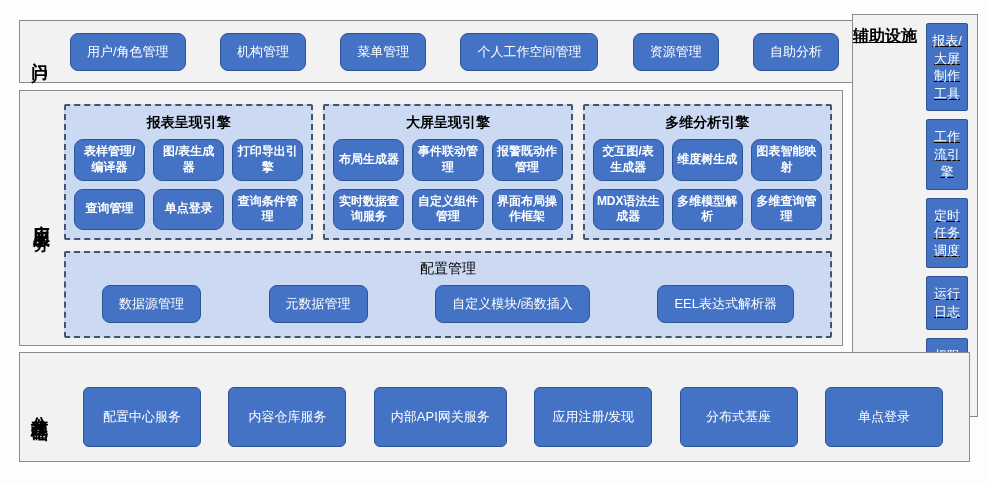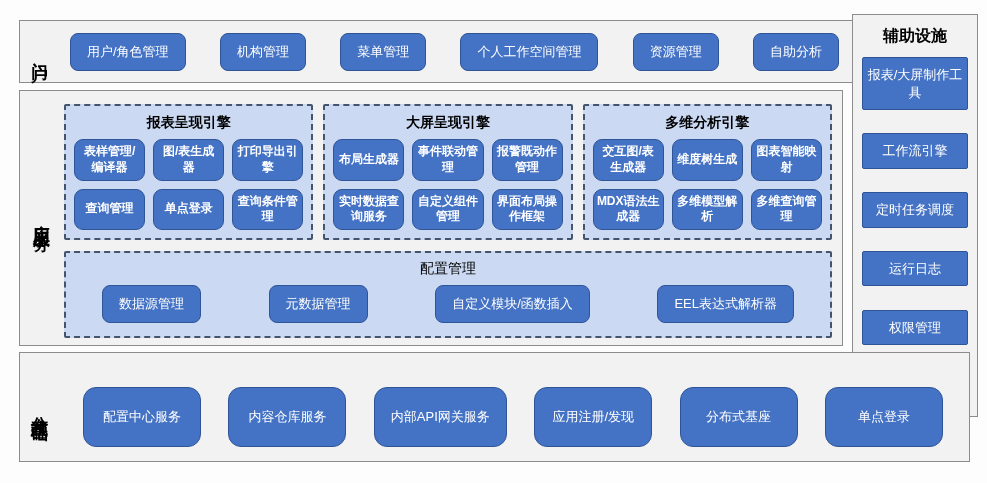--- a/index.html
+++ b/index.html
@@ -23,21 +23,21 @@
     padding:0 24px 0 22px;gap:10px;}
   
   .btn{
     background:var(--button-fill,#4472C4);
     border:1px solid var(--button-border,#2F5597);
     color:var(--button-text,#fff);text-align:center;box-sizing:border-box;
     cursor:default;
   }
   .pill{border-radius:8px;padding:9px 16px;font-size:13px;white-space:nowrap;}
   
-  .sidebar{left:852px;top:14px;width:126px;height:403px;display:flex;flex-direction:column;}
+  .sidebar{left:852px;top:14px;width:126px;height:403px;display:flex;flex-direction:row;text-decoration:underline;}
   .sidebar-title{font-weight:bold;font-size:16px;text-align:center;margin:11px 0 2px;}
   .sidebar-list{flex:1;display:flex;flex-direction:column;justify-content:space-between;
     padding:8px 9px 12px;gap:8px;}
   .side{border-radius:2px;padding:8px 3px;font-size:13px;line-height:1.35;
     display:flex;align-items:center;justify-content:center;}
   
   .app{left:19px;top:90px;width:824px;height:256px;display:flex;align-items:center;}
   .app .vlabel{margin:0 14px 0 13px;}
   .app-content{flex:1;align-self:stretch;display:flex;flex-direction:column;
     padding:13px 10px 7px 0;gap:11px;}
@@ -53,21 +53,21 @@
   .cell{border-radius:9px;font-size:12px;line-height:1.3;padding:2px 3px;
     display:flex;align-items:center;justify-content:center;}
   .config{height:87px;flex:none;display:flex;flex-direction:column;padding:3px 8px 15px;}
   .config-row{flex:1;display:flex;align-items:center;justify-content:space-between;
     padding:0 28px;gap:16px;}
   
   .dist{left:19px;top:352px;width:951px;height:110px;display:flex;align-items:center;}
   .dist .vlabel{margin:0 11px 0 11px;letter-spacing:2px;}
   .dist-row{flex:1;display:flex;align-items:center;justify-content:space-between;
     padding:0 26px 0 24px;gap:14px;}
-  .big{border-radius:13px;font-size:13px;white-space:nowrap;padding:20px 16px;min-width:118px;margin-top:20px;}
+  .big{border-radius:6px;font-size:13px;white-space:nowrap;padding:20px 16px;min-width:118px;margin-top:20px;}
 </style>
 </head>
 <body>
 
 <div class="canvas">
 
   <section class="gray-box portal">
     <div class="vlabel">门户</div>
     <div class="portal-row">
         <div class="btn pill">用户/角色管理</div>

